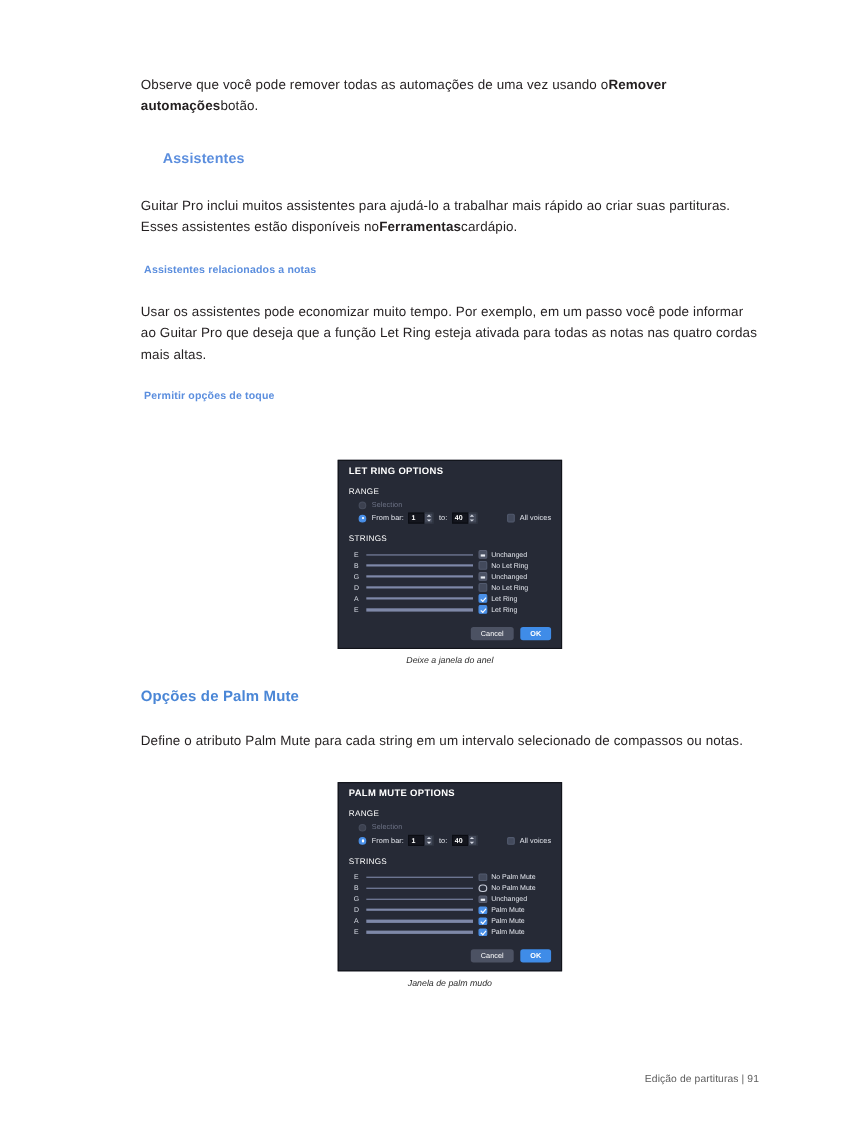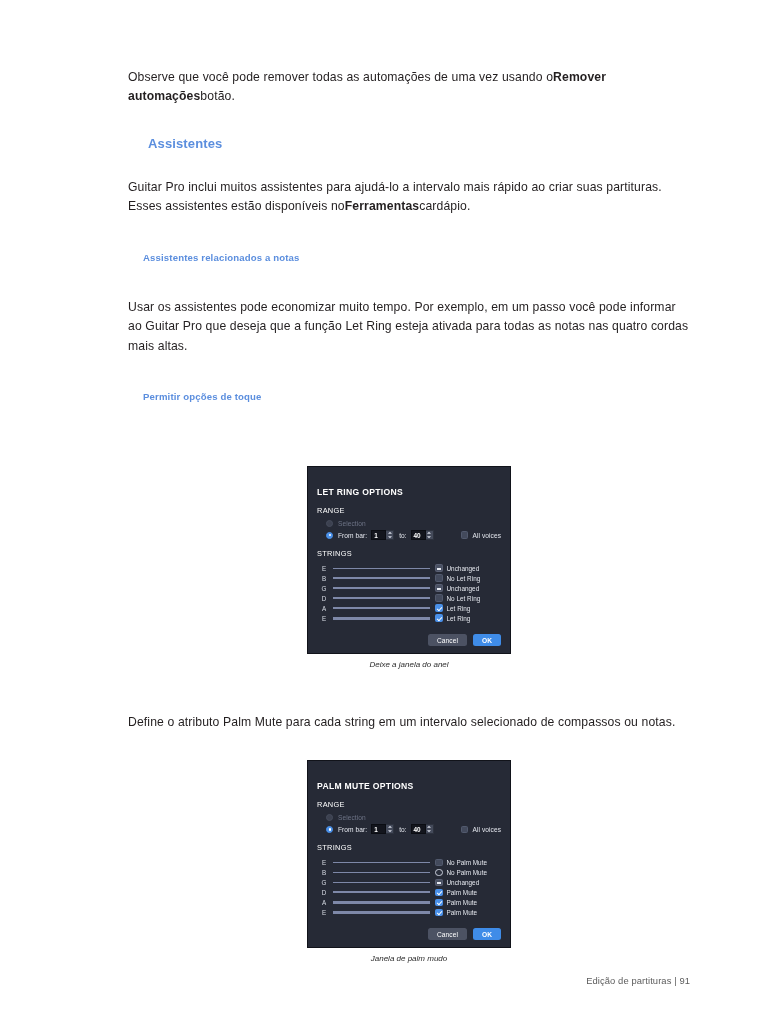--- a/index.html
+++ b/index.html
@@ -48,37 +48,37 @@
     font-size: 13.6px;
     font-weight: 700;
     color: #4a86d6;
     margin: 0;
     letter-spacing: 0.01em;
   }
   .h3-blue {
     font-size: 9.6px;
     font-weight: 700;
     color: #5b8ede;
-    margin: 15px;
+    margin: 3px;
     letter-spacing: 0.015em;
   }
 
   
   .figure {
     width: 100%;
     display: flex;
     flex-direction: column;
     align-items: center;
   }
   .dialog {
     width: 204px;
     background: #262a36;
     border: 1px solid #11131a;
     box-sizing: border-box;
-    padding: 20px 9px 7px 9px;
+    padding: 4px 9px 7px 9px;
     position: relative;
     font-family: "Liberation Sans", sans-serif;
   }
   .dlg-title {
     color: #ffffff;
     font-size: 8.6px;
     font-weight: 700;
     letter-spacing: 0.035em;
     margin-bottom: 9px;
   }
@@ -320,21 +320,21 @@
     <p class="body-text"><span>Observe que você pode remover todas as automações de uma vez usando o</span><b>Remover automações</b><span>botão.</span></p>
 
     <div style="height:29px"></div>
 
     <div style="padding-left:20px">
       <h1 class="h1-assist">Assistentes</h1>
     </div>
 
     <div style="height:27px"></div>
 
-    <p class="body-text"><span>Guitar Pro inclui muitos assistentes para ajudá-lo a intervalo mais rápido ao criar suas partituras. Esses assistentes estão disponíveis no</span><b>Ferramentas</b><span>cardápio.</span></p>
+    <p class="body-text"><span>Guitar Pro inclui muitos assistentes para ajudá-lo a trabalhar mais rápido ao criar suas partituras. Esses assistentes estão disponíveis no</span><b>Ferramentas</b><span>cardápio.</span></p>
 
     <div style="height:21px"></div>
 
     <h3 class="h3-blue">Assistentes relacionados a notas</h3>
 
     <div style="height:20px"></div>
 
     <p class="body-text">Usar os assistentes pode economizar muito tempo. Por exemplo, em um passo você pode informar ao Guitar Pro que deseja que a função Let Ring esteja ativada para todas as notas nas quatro cordas mais altas.</p>
 
     <div style="height:20px"></div>
@@ -436,20 +436,21 @@
         <div class="dlg-footer">
           <span class="btn btn-cancel">Cancel</span>
           <span class="btn btn-ok">OK</span>
         </div>
       </div>
       <div class="caption">Deixe a janela do anel</div>
     </div>
 
     <div style="height:20px"></div>
 
+    <h2 class="h2-blue">Opções de Palm Mute</h2>
 
     <div style="height:24px"></div>
 
     <p class="body-text">Define o atributo Palm Mute para cada string em um intervalo selecionado de compassos ou notas.</p>
 
     <div style="height:28px"></div>
 
     <div class="figure">
       <div class="dialog">
         <div class="dlg-title">PALM MUTE OPTIONS</div>

